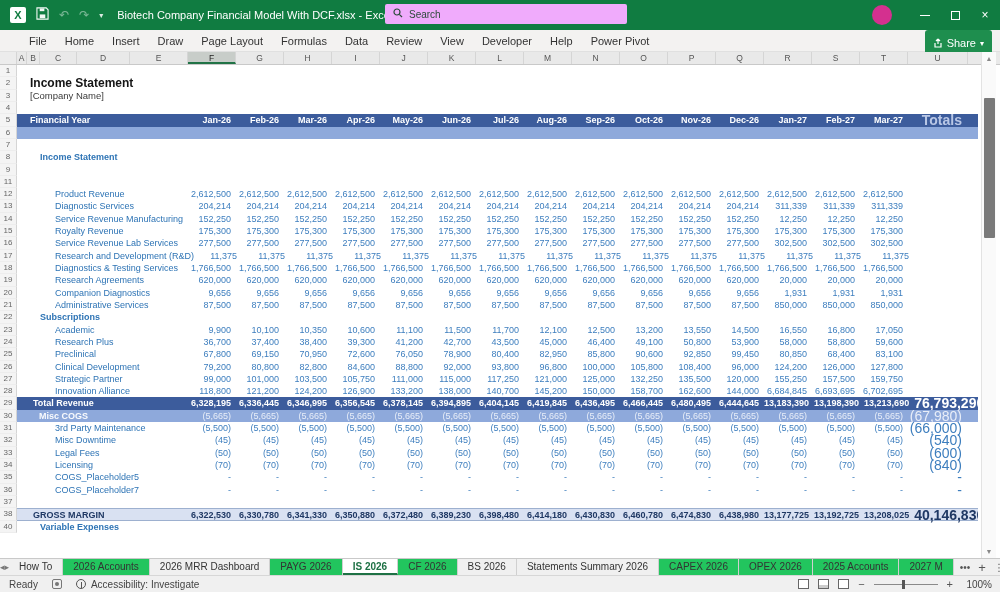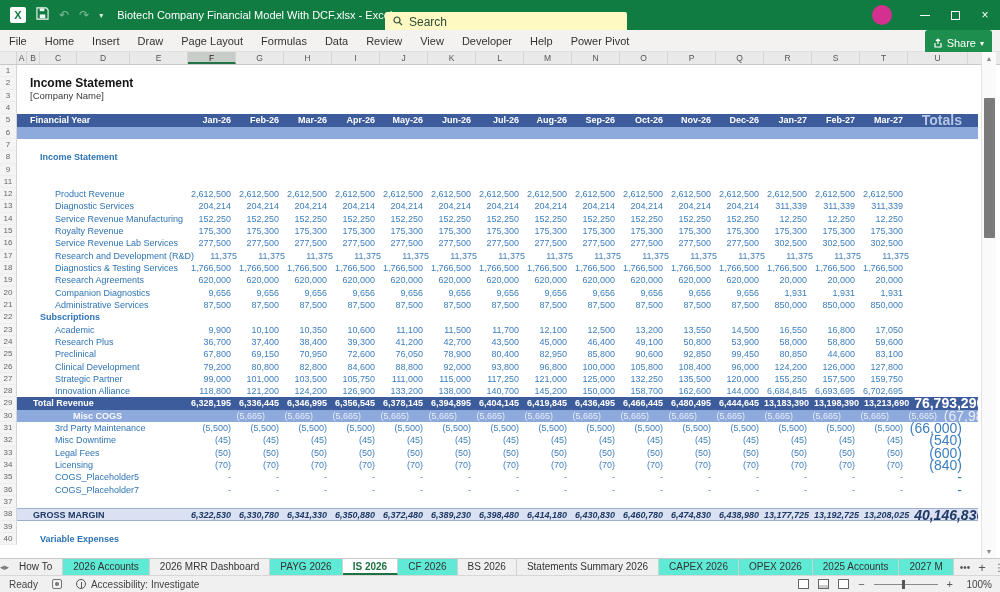--- a/index.html
+++ b/index.html
@@ -7,21 +7,21 @@
   body { font-family:"Liberation Sans", sans-serif; background:#fff; position:relative; }
 
   
   .titlebar { position:absolute; left:0; top:0; width:1000px; height:30px; background:#107C41; display:flex; align-items:center; color:#fff; }
   .qat { display:flex; align-items:center; gap:10px; padding-left:10px; }
   .app-icon { width:16px; height:16px; background:#fff; border-radius:2px; color:#107C41; font-size:11px; font-weight:bold; text-align:center; line-height:16px; }
   .qat-btn { font-size:12px; color:#fff; opacity:.95; }
   .qat-btn.dim { opacity:.45; }
   .qat-caret { font-size:8px; opacity:.85; }
   .doc-title { font-size:11px; margin-left:14px; white-space:nowrap; color:#fff; }
-  .searchbox { position:absolute; left:385px; top:12px; width:242px; height:20px; background:#fef9c3; border-radius:2px; display:flex; align-items:center; gap:6px; padding:0 8px; color:#2b4a39; font-size:12px; }
+  .searchbox { position:absolute; left:385px; top:4px; width:242px; height:20px; background:#f0abfc; border-radius:2px; display:flex; align-items:center; gap:6px; padding:0 8px; color:#2b4a39; font-size:10px; }
   .tb-right { position:absolute; right:0; top:0; height:30px; display:flex; align-items:center; gap:0; }
   .avatar { width:20px; height:20px; border-radius:50%; background:#d4308f; margin-right:18px; }
   .winbtn { width:30px; height:30px; display:flex; align-items:center; justify-content:center; color:#fff; font-size:12px; }
   .min-line { width:10px; height:1px; background:#fff; display:block; }
   .restore-box { width:9px; height:9px; border:1px solid #fff; display:block; }
 
   
   .ribbon { position:absolute; left:0; top:30px; width:1000px; height:22px; background:#f3f2f1; border-bottom:1px solid #e0e0e0; display:flex; align-items:center; }
   .rtab { font-size:11px; color:#333; padding:0 9px; line-height:22px; white-space:nowrap; }
   .share-btn { position:absolute; right:8px; top:0; height:26px; background:#1e8e4e; color:#fff; border-radius:3px; font-size:11px; display:flex; align-items:center; gap:4px; padding:0 8px; }
@@ -49,37 +49,37 @@
   .val { color:#3d7ebe; }
   .band { background:#8ea9db; }
   .hdr-band  { background:#3c5c9c; }
   .hdr-band .lab { color:#fff; font-weight:bold; padding-left:13px; }
   .hdr-band .c { color:#fff; font-weight:bold; }
   .hdr-band .ct { color:#b9c7e6; font-weight:bold; }
   .total-band { background:#3c5c9c; }
   .total-band .lab { color:#fff; font-weight:bold; padding-left:16px; }
   .total-band .c, .total-band .ct { color:#fff; font-weight:bold; }
   .mid-band { background:#8ea9db; }
-  .mid-band .lab { color:rgba(255,255,255,.95); font-weight:bold; padding-left:22px;margin-left:34px; }
+  .mid-band .lab { color:rgba(255,255,255,.95); font-weight:bold; padding-left:22px; }
   .mid-band .c, .mid-band .ct { color:rgba(255,255,255,.8); }
   .gross-band { background:#d9e1f2; border-top:1px solid #9db0cf; border-bottom:1px solid #9db0cf; }
   .gross-band .lab { color:#1f3864; font-weight:bold; padding-left:16px; }
-  .gross-band .c, .gross-band .ct { color:#1f3864; font-weight:bold;font-style:italic; }
+  .gross-band .c, .gross-band .ct { color:#1f3864; font-weight:bold; }
 
   
   .vscroll { position:absolute; right:4px; top:52px; width:15px; height:506px; background:#fafafa; border-left:1px solid #e3e3e3; }
   .vscroll .arr { height:13px; text-align:center; font-size:7px; color:#888; line-height:13px; }
   .vthumb { position:absolute; left:2px; top:46px; width:11px; height:140px; background:#7a7a7a; border-radius:1px; }
   .vscroll .arr.down { position:absolute; bottom:0; width:100%; }
 
   
   .tabbar { position:absolute; left:0; top:558px; width:1000px; height:17px; background:#f0f0f0; border-top:1px solid #c9c9c9; display:flex; align-items:stretch; font-size:10px; color:#333; }
   .tnav { width:16px; text-align:center; line-height:16px; color:#777; font-size:9px; }
   .stab { padding:0 10px; line-height:16px; border-right:1px solid #d0d0d0; white-space:nowrap; }
-  .stab.yellow { background:#5eead4; }
+  .stab.yellow { background:#22c55e; }
   .stab.active { background:#fff; font-weight:bold; color:#1e7145; border-bottom:2px solid #1e7145; }
   .tab-extra { display:flex; align-items:center; gap:8px; padding:0 6px; color:#555; }
 
   
   .statusbar { position:absolute; left:0; top:575px; width:1000px; height:17px; background:#f0f0f0; border-top:1px solid #d7d7d7; display:flex; align-items:center; font-size:10px; color:#444; }
   .sb-ready { padding-left:9px; }
   .sb-macro { width:10px; height:10px; border:1px solid #777; border-radius:2px; margin-left:14px; position:relative; }
   .sb-macro::after{ content:""; position:absolute; left:2px; top:2px; width:4px; height:4px; border-radius:50%; background:#777; }
   .sb-acc { display:flex; align-items:center; gap:5px; margin-left:14px; }
   .acc-ico { width:10px; height:10px; border:1px solid #555; border-radius:50%; position:relative; }
@@ -125,21 +125,21 @@
         <span class="min-line"></span>
       </span>
     <span class="winbtn">
         <span class="restore-box"></span>
       </span>
     <span class="winbtn">×</span>
   </div>
 </div>
 
 <div class="ribbon">
-  <div id="ribbon-tabs" style="display:flex;">
+  <div id="ribbon-tabs" style="display:flex;margin-left:20px;">
       <div class="rtab">File</div>
       <div class="rtab">Home</div>
       <div class="rtab">Insert</div>
       <div class="rtab">Draw</div>
       <div class="rtab">Page Layout</div>
       <div class="rtab">Formulas</div>
       <div class="rtab">Data</div>
       <div class="rtab">Review</div>
       <div class="rtab">View</div>
       <div class="rtab">Developer</div>
@@ -539,21 +539,21 @@
         <div class="c val">72,600</div>
         <div class="c val">76,050</div>
         <div class="c val">78,900</div>
         <div class="c val">80,400</div>
         <div class="c val">82,950</div>
         <div class="c val">85,800</div>
         <div class="c val">90,600</div>
         <div class="c val">92,850</div>
         <div class="c val">99,450</div>
         <div class="c val">80,850</div>
-        <div class="c val">44,600</div>
+        <div class="c val">68,400</div>
         <div class="c val">83,100</div>
         <div class="ct val"></div>
         <div class="fill"></div>
       </div>
     </div>
     <div class="grow">
       <div class="rn">26</div>
       <div class="rbody">
         <div class="lab item-lab">Clinical Development</div>
         <div class="c val">79,200</div>
@@ -826,24 +826,20 @@
         <div class="c">6,474,830</div>
         <div class="c">6,438,980</div>
         <div class="c">13,177,725</div>
         <div class="c">13,192,725</div>
         <div class="c">13,208,025</div>
         <div class="ct">40,146,830</div>
         <div class="fill"></div>
       </div>
     </div>
     <div class="grow">
-      <div class="rn">39</div>
-      <div class="rbody"></div>
-    </div>
-    <div class="grow">
       <div class="rn">40</div>
       <div class="rbody">
         <div class="lab sect">Variable Expenses</div>
       </div>
     </div>
   </div>
 
 <div class="vscroll">
   <div class="arr">▲</div>
   <div class="vthumb"></div>

